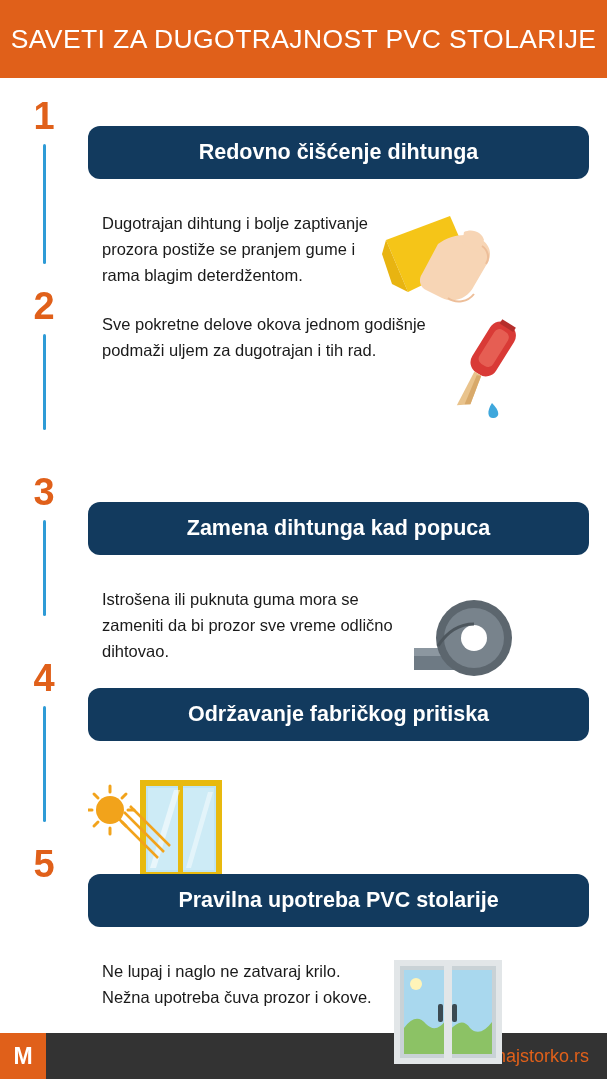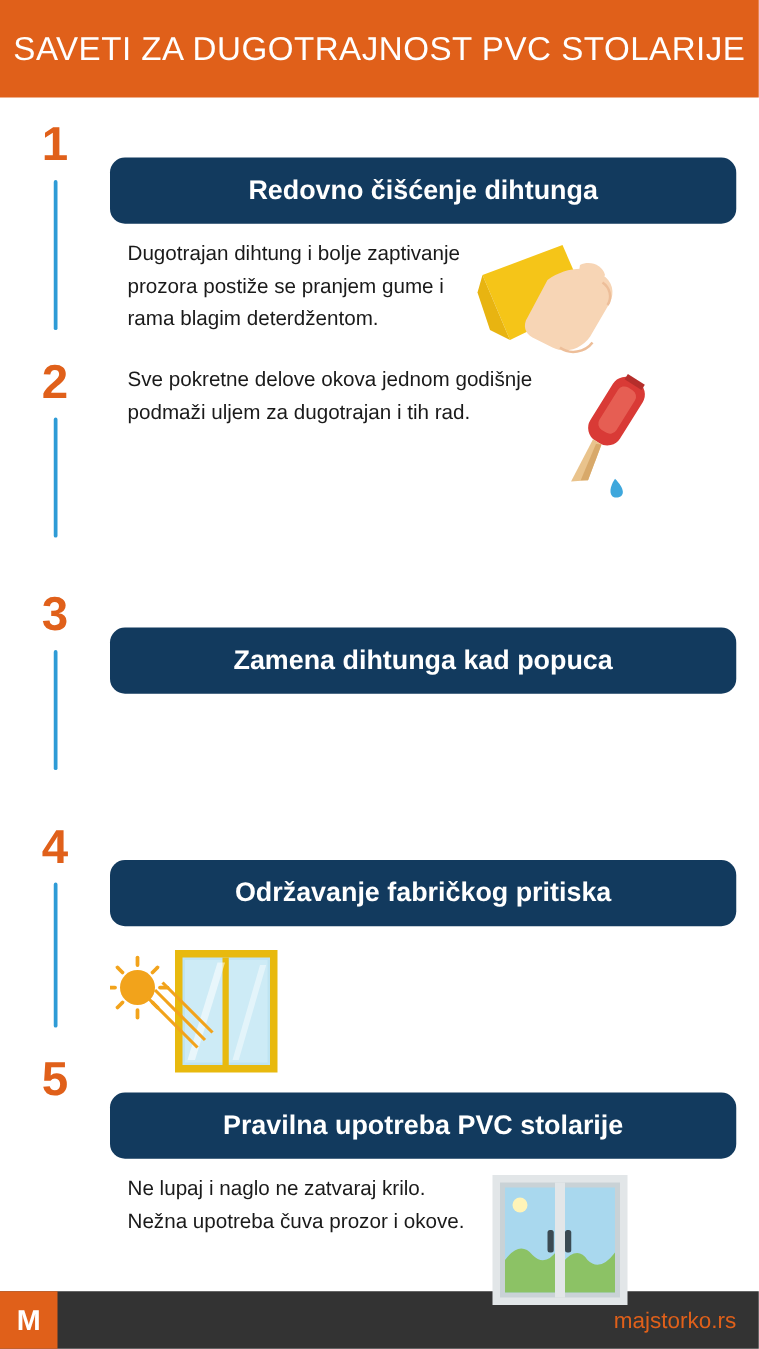--- a/index.html
+++ b/index.html
@@ -91,20 +91,21 @@
     font-weight: bold;
     padding: 0 14px;
     box-sizing: border-box;
     white-space: nowrap;
     margin-top: 36px;
   }
   .desc-wrap {
     display: flex;
     align-items: flex-start;
     padding-top: 11px;
+    margin-top: 20px;
   }
   .desc {
     color: #1a1a1a;
     font-size: 16.5px;
     line-height: 26px;
     flex: 1 1 auto;
     padding-left: 14px;
     padding-right: 6px;
   }
   .art {
@@ -200,20 +201,33 @@
     </div>
 
     <div class="step" style="height:186px;">
       <div class="num-col">
         <div class="num">3</div>
         <div class="vline" style="height:96px;"></div>
       </div>
       <div class="right-col">
         <div class="pill">
           <span>Zamena dihtunga kad popuca</span>
+        </div>
+        <div class="desc-wrap">
+          <div class="desc" style="max-width:300px;">Istrošena ili puknuta guma mora se zameniti da bi prozor sve vreme odlično dihtovao.</div>
+          <div class="art" style="width:110px;height:100px;">
+            <svg width="110" height="100" viewBox="0 0 110 100">
+              <path d="M6 62 h40 v22 h-40 z" fill="#6E7A84"></path>
+              <path d="M6 62 h40 v8 h-40 z" fill="#8C97A0"></path>
+              <ellipse cx="66" cy="52" rx="38" ry="38" fill="#5C666E"></ellipse>
+              <ellipse cx="66" cy="52" rx="30" ry="30" fill="#78838C"></ellipse>
+              <ellipse cx="66" cy="52" rx="13" ry="13" fill="#FFFFFF"></ellipse>
+              <path d="M30 60 q14 -22 36 -22" fill="none" stroke="#4D565D" stroke-width="3"></path>
+            </svg>
+          </div>
         </div>
       </div>
     </div>
 
     <div class="step" style="height:186px;">
       <div class="num-col">
         <div class="num">4</div>
         <div class="vline" style="height:116px;"></div>
       </div>
       <div class="right-col">

